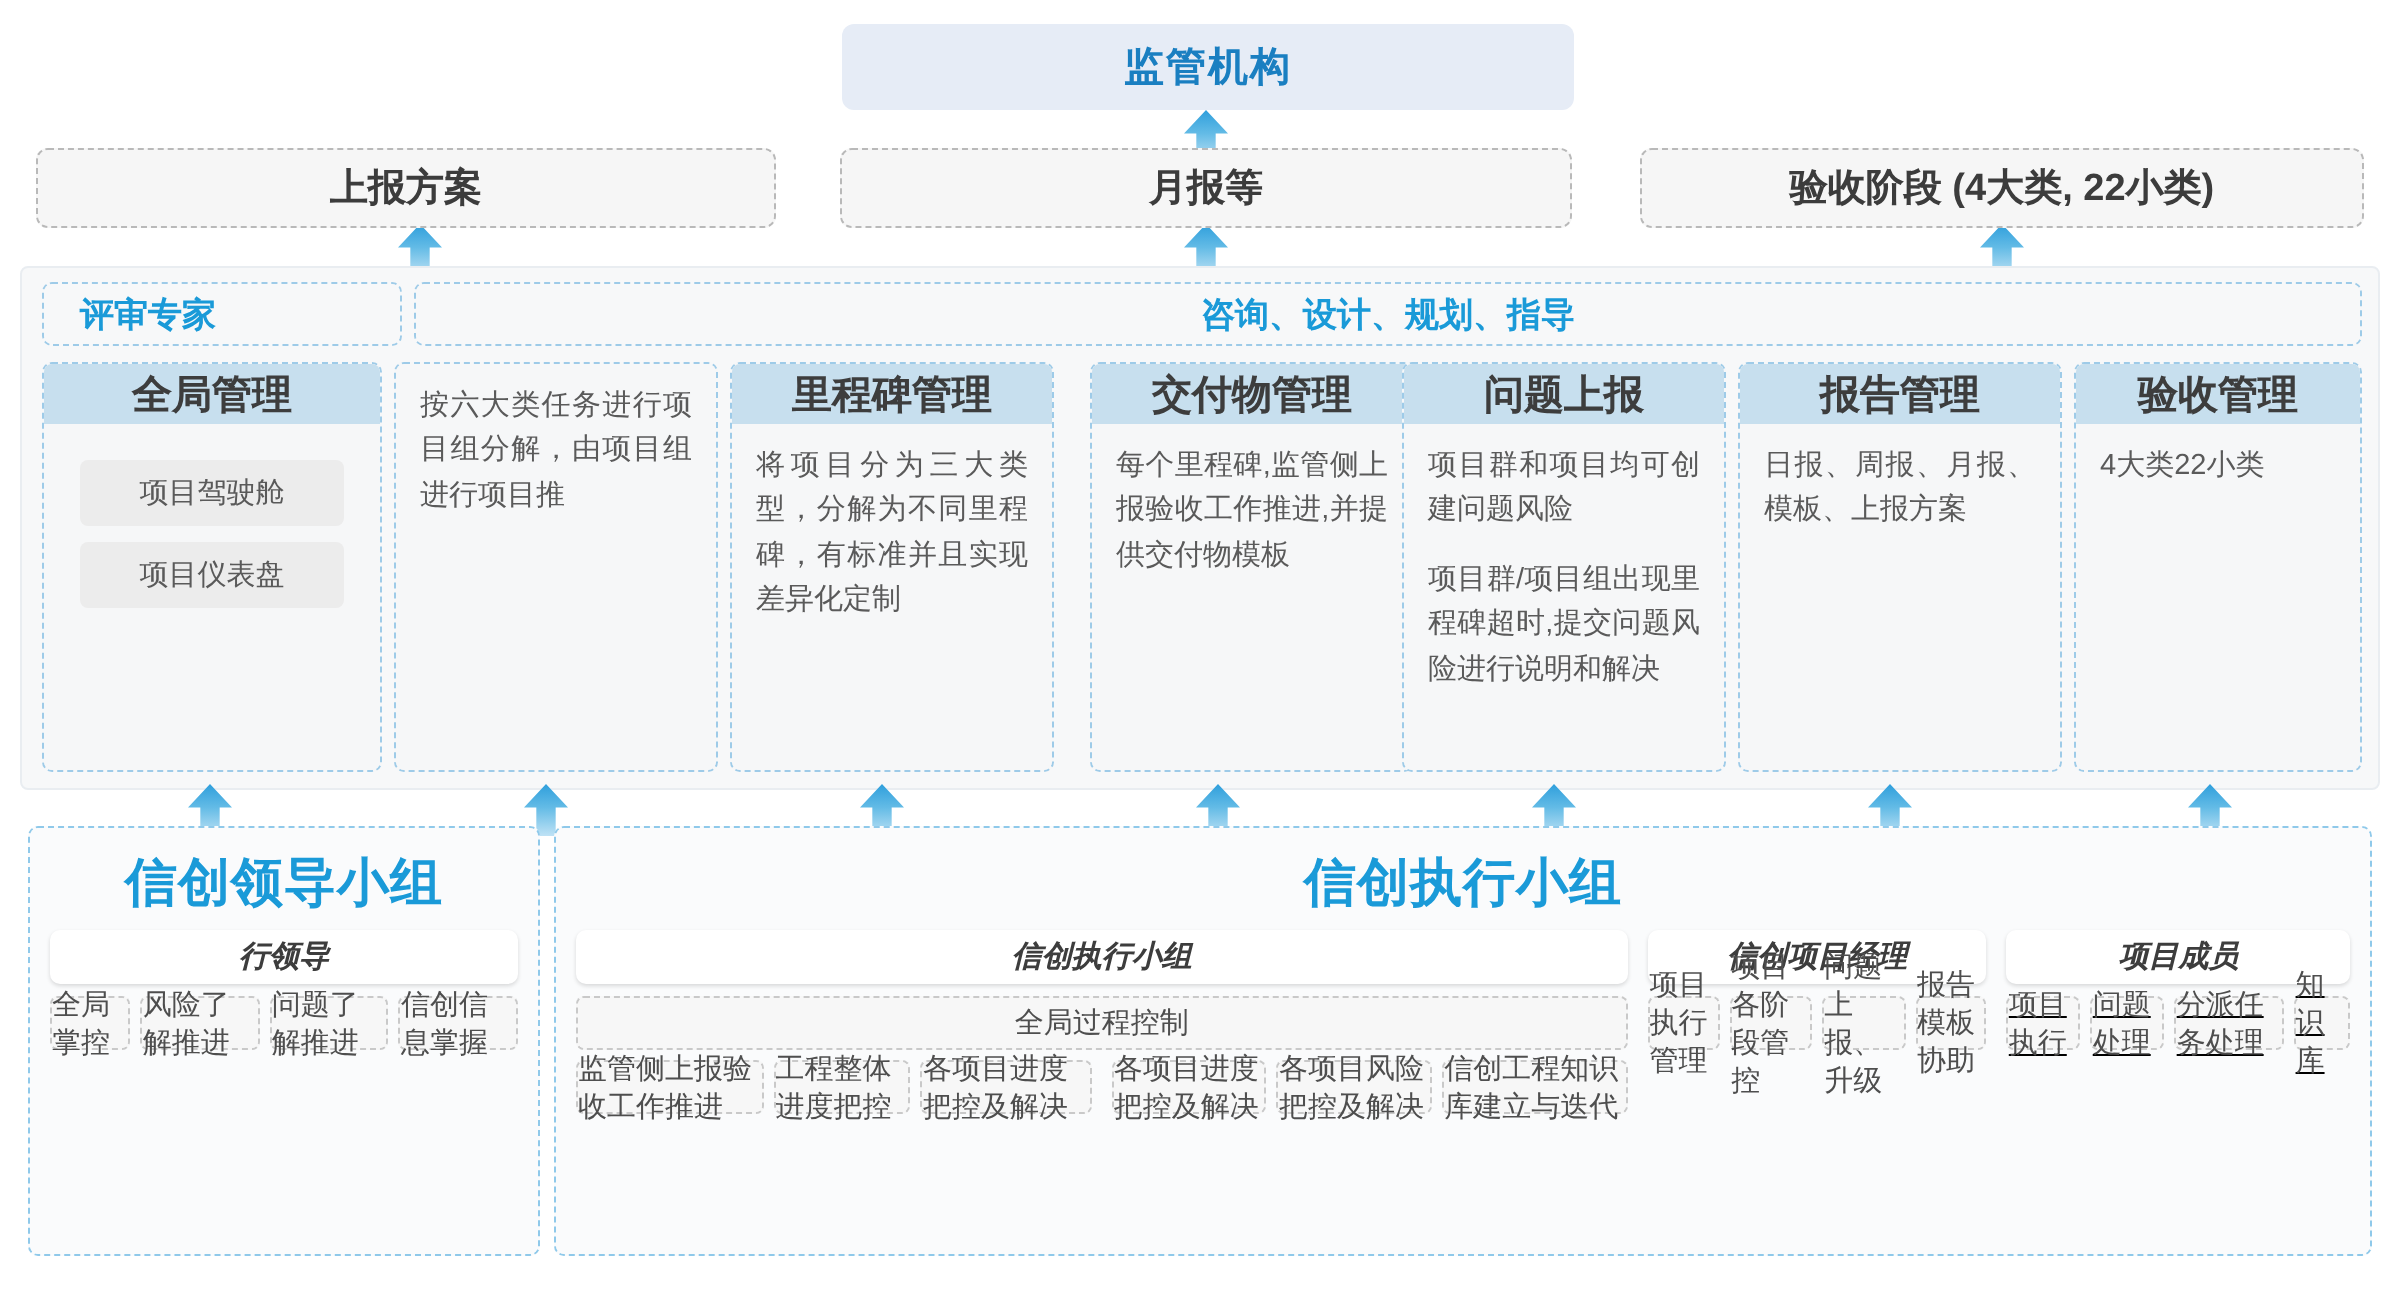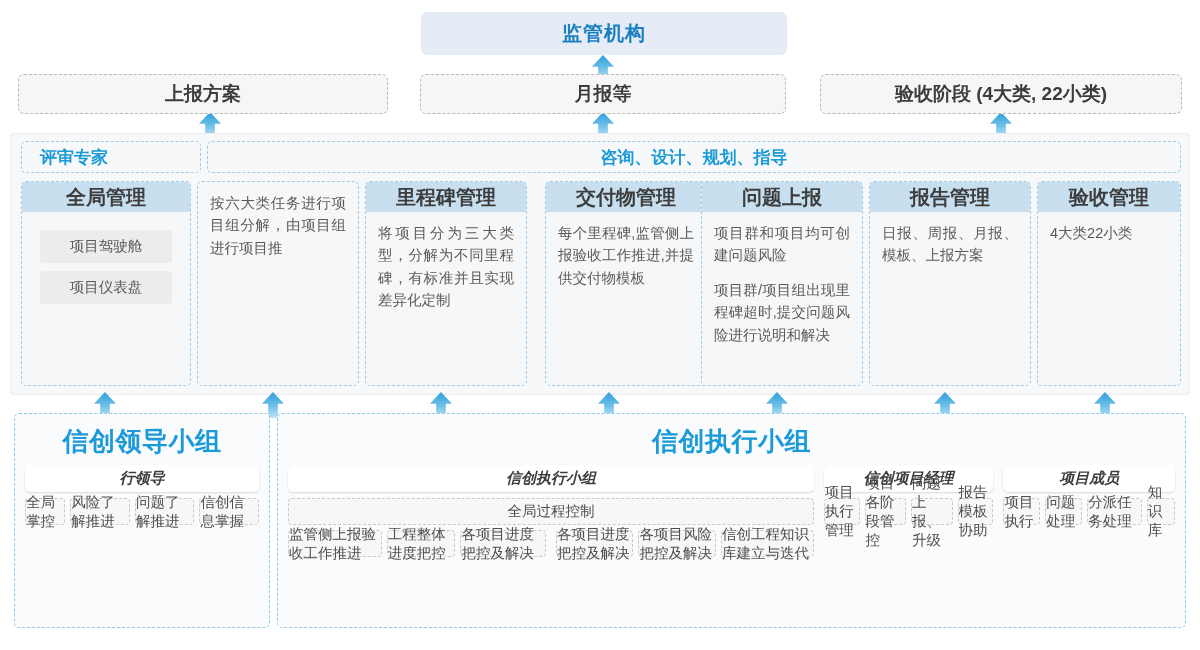--- a/index.html
+++ b/index.html
@@ -238,21 +238,21 @@
         <div class="col-stack" style="margin-top:6px;">
           <div class="dash-item">项目执行管理</div>
           <div class="dash-item">项目各阶段管控</div>
           <div class="dash-item">问题上报、升级</div>
           <div class="dash-item">报告模板协助</div>
         </div>
       </div>
 
       <div style="width:172px;">
         <div class="white-head">项目成员</div>
-        <div class="col-stack" style="margin-top:6px;">
+        <div class="col-stack" style="margin-top:6px;text-decoration:underline;">
           <div class="dash-item">项目执行</div>
           <div class="dash-item">问题处理</div>
           <div class="dash-item">分派任务处理</div>
           <div class="dash-item">知识库</div>
         </div>
       </div>
 
     </div>
   </div>
 

